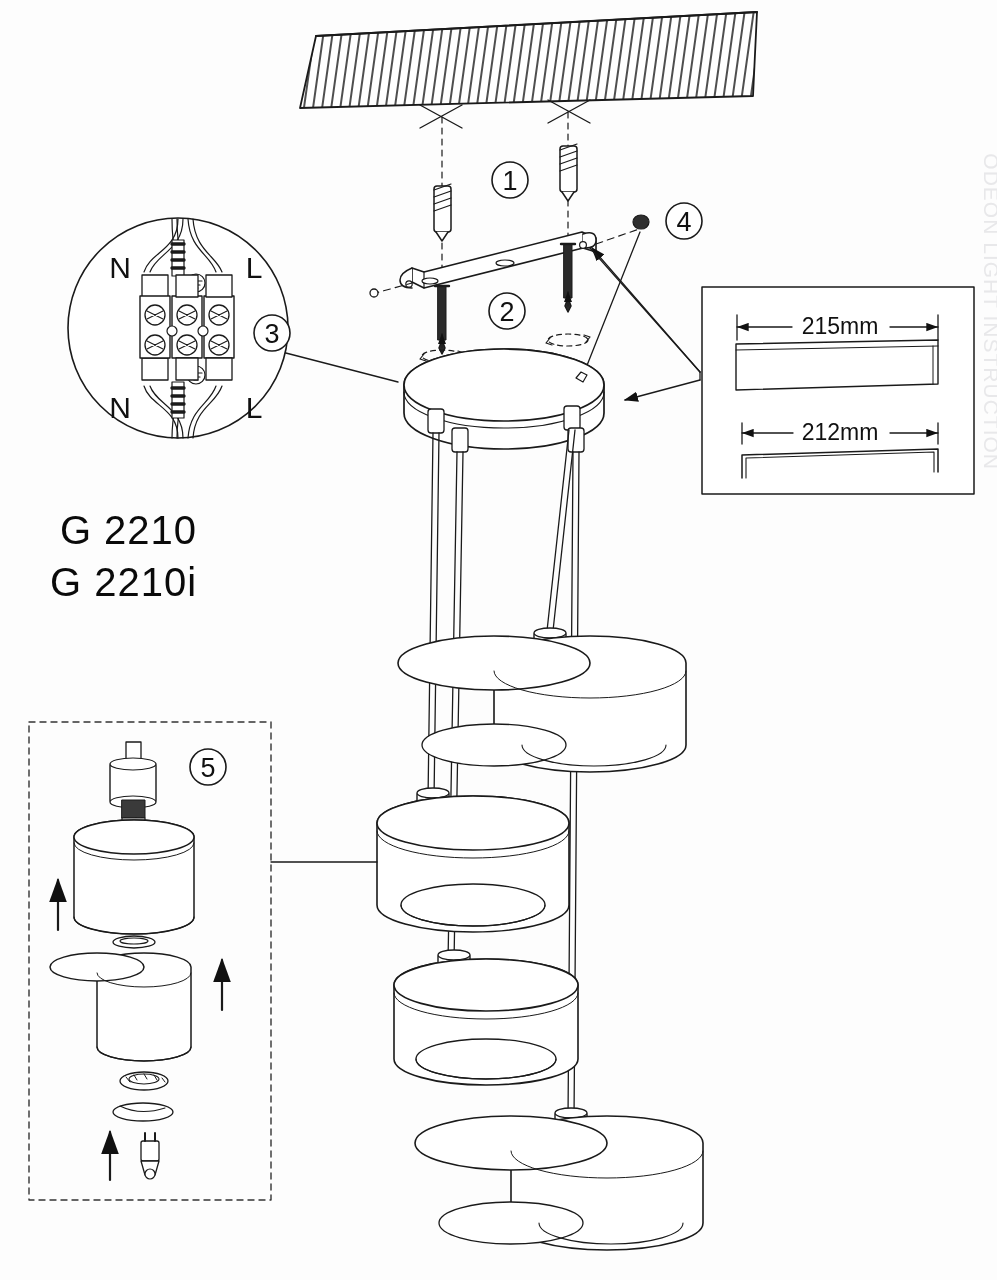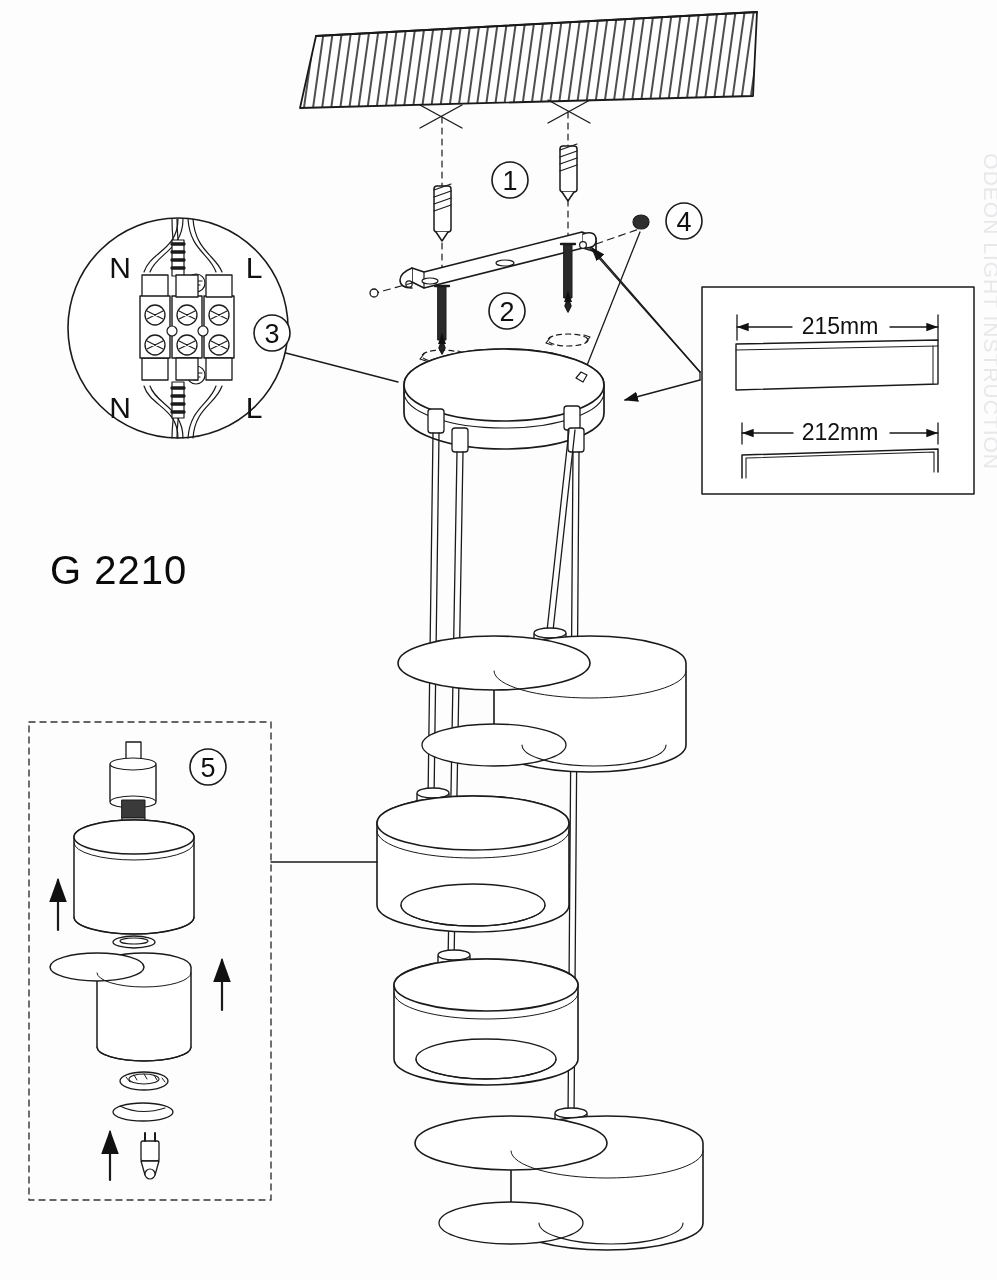--- a/index.html
+++ b/index.html
@@ -364,19 +364,20 @@
       <text x="120" y="418">N</text>
       <text x="254" y="418">L</text>
     </g>
 
     <g font-family="Liberation Sans, sans-serif" font-size="23" fill="#111" text-anchor="middle">
       <text x="840" y="334">215mm</text>
       <text x="840" y="440">212mm</text>
     </g>
   </svg>
 
-  <div class="model-block" style="top:544px;text-align:right;">
+  <div class="model-block" style="top:504px;text-align:right;">
     <div class="model-line">G 2210</div>
+    <div class="model-line">G 2210i</div>
   </div>
 
   <div class="wm">ODEON LIGHT INSTRUCTION</div>
 
 </div>
 
 </body></html>

